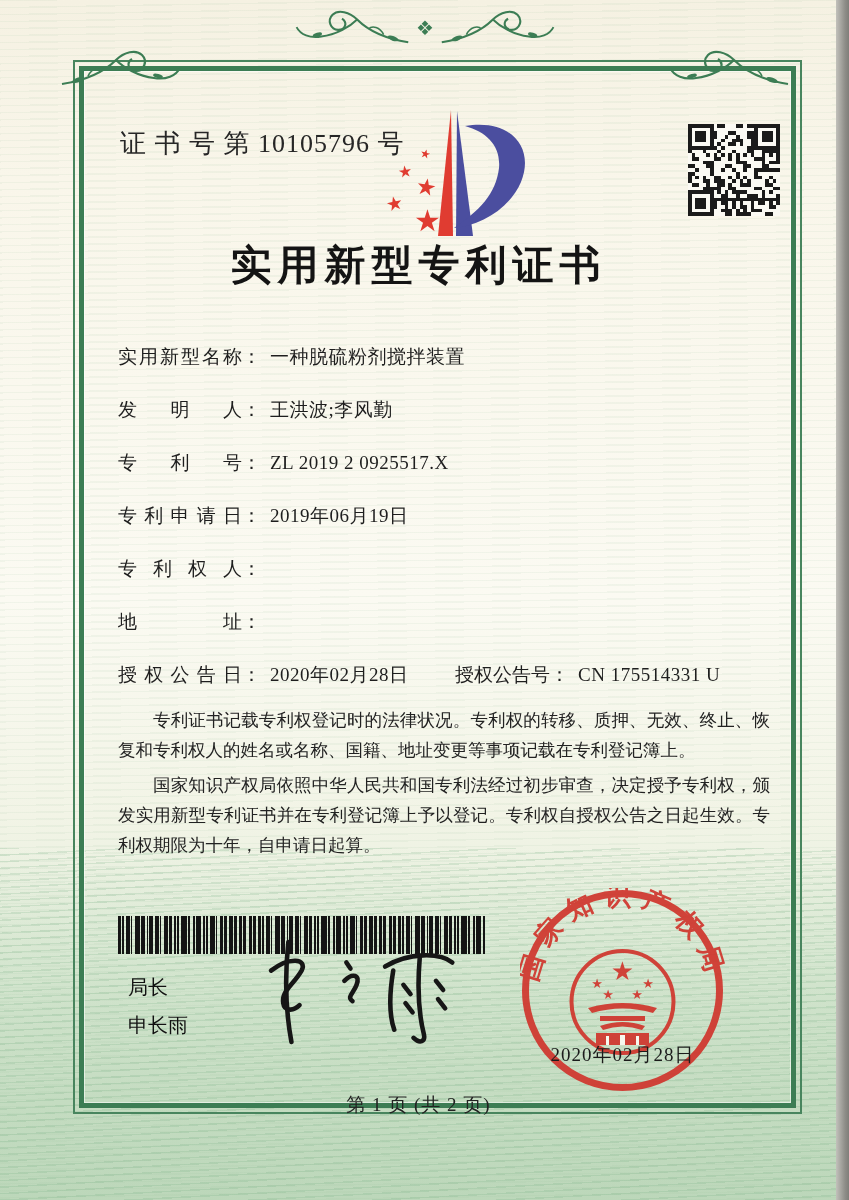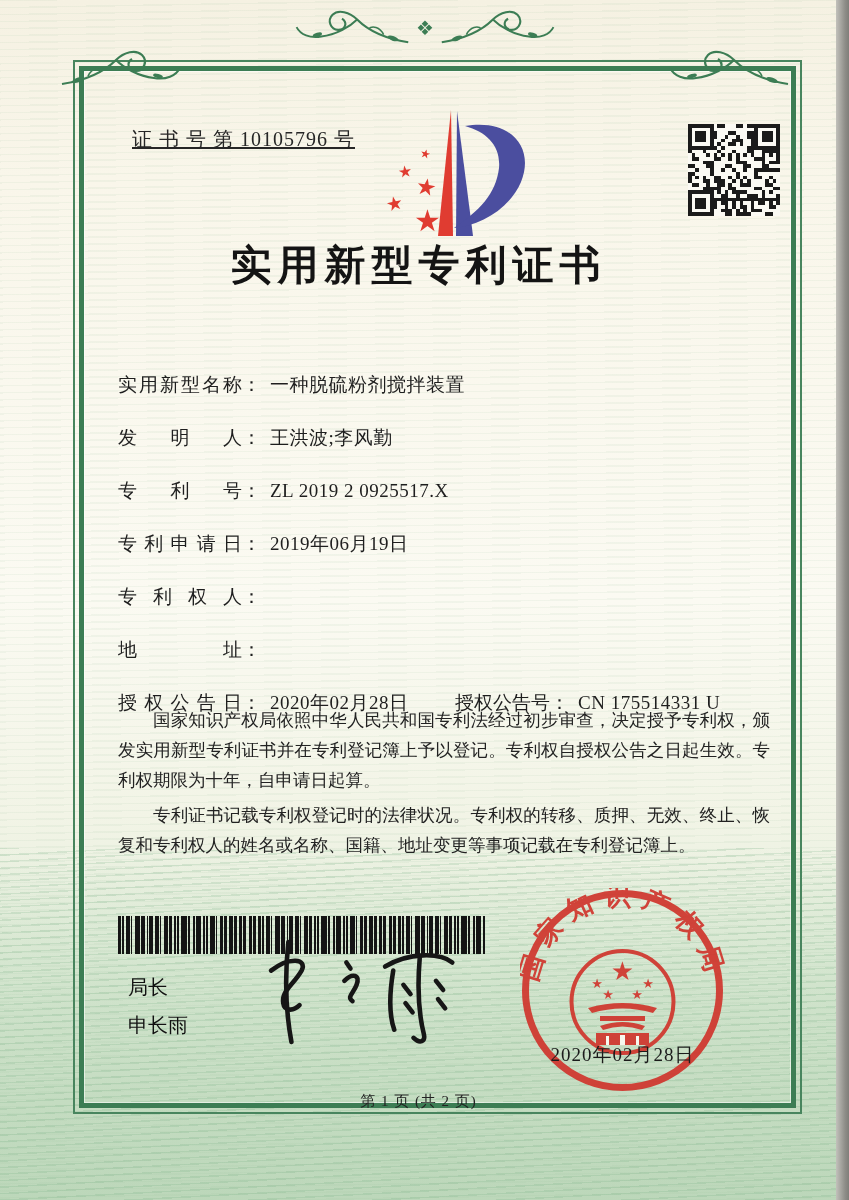--- a/index.html
+++ b/index.html
@@ -15,46 +15,46 @@
   .scan-edge{position:absolute;right:0;top:0;width:13px;height:1200px;z-index:9;
          background:linear-gradient(90deg,#c2c1bb,#8e8d88 70%,#7f7e79);}
   .frame{position:absolute;left:73px;top:60px;width:725px;height:1050px;border:2px solid #48855e;z-index:1;}
   .frame-inner{position:absolute;left:4px;top:4px;right:4px;bottom:4px;border:5px solid #3c7d54;
          box-shadow:inset 0 0 0 1px rgba(255,255,255,.55);}
   .orn{position:absolute;color:#3c7d54;z-index:2;}
   .orn svg{display:block;}
   .orn-right svg,.orn-c-right svg{transform:scaleX(-1);}
   .orn-center{left:289px;top:2px;width:272px;height:52px;display:flex;align-items:center;}
   .orn-center .dia{font-family:"DejaVu Sans",sans-serif;font-size:20px;line-height:1;margin:0 4px;color:#3c7d54;}
-  .cert-no{position:absolute;left:132px;top:126px;font-size:20px;letter-spacing:1px;color:#262626;z-index:3;text-decoration:underline;}
+  .cert-no{position:absolute;left:120px;top:126px;font-size:26px;letter-spacing:1px;color:#262626;z-index:3;}
   .qr{position:absolute;left:688px;top:124px;width:92px;height:92px;z-index:3;background:#fbfaf4;
       display:grid;grid-template-columns:repeat(25,1fr);grid-template-rows:repeat(25,1fr);}
   .qr .b{background:#1b1b1b;}
   .logo{position:absolute;left:352px;top:104px;width:200px;height:138px;z-index:3;}
   .logo .star{position:absolute;font-family:"DejaVu Sans",sans-serif;line-height:1;}
   .title{position:absolute;left:0;top:238px;width:837px;margin:0;text-align:center;
          font-size:41px;font-weight:bold;letter-spacing:6px;color:#141414;z-index:3;}
-  .fields{position:absolute;left:118px;top:372px;width:668px;z-index:3;}
+  .fields{position:absolute;left:118px;top:344px;width:668px;z-index:3;}
   .frow{display:flex;align-items:baseline;height:53px;font-size:19px;color:#1e1e1e;}
   .flabel{display:inline-block;width:124px;text-align:justify;text-align-last:justify;text-justify:inter-character;}
   .colon{margin-right:9px;}
   .fvalue{letter-spacing:.5px;}
   .grant-first{flex:0 0 337px;display:flex;align-items:center;}
   .paras{position:absolute;left:118px;top:705px;width:652px;font-size:17.5px;line-height:30px;
          color:#222;text-align:justify;z-index:3;}
   .paras p{margin:0 0 5px;text-indent:2em;}
   .barcode{position:absolute;left:118px;top:916px;width:370px;height:38px;z-index:3;font-size:0;white-space:nowrap;overflow:hidden;}
   .barcode i{display:inline-block;height:100%;background:#141414;}
   .issuer-title{position:absolute;left:128px;top:974px;font-size:20px;color:#111;z-index:3;}
   .issuer-name{position:absolute;left:128px;top:1012px;font-size:20px;color:#111;z-index:3;}
   .signature{position:absolute;left:240px;top:936px;width:225px;height:112px;z-index:4;}
   .seal{position:absolute;left:520px;top:888px;width:205px;height:205px;z-index:3;opacity:.93;}
   .seal-date{position:absolute;left:520px;top:1042px;width:205px;text-align:center;
              font-size:19px;color:#1b1b1b;letter-spacing:1px;z-index:4;}
-  .page-info{position:absolute;left:0;top:1092px;width:837px;text-align:center;font-size:15px;color:#222;z-index:3;letter-spacing:1px;}
+  .page-info{position:absolute;left:0;top:1092px;width:837px;text-align:center;font-size:19px;color:#222;z-index:3;letter-spacing:1px;}
   .back-note{position:absolute;left:0;top:1156px;width:837px;text-align:center;font-size:15.5px;color:#333;letter-spacing:2px;z-index:3;}
 </style>
 </head>
 <body>
 
 <svg width="0" height="0" style="position:absolute">
   <defs>
     <g id="flourish">
       <path d="M4,40 C30,36 46,28 58,16 C66,8 78,5 84,11 C90,17 86,27 78,27 C70,27 68,19 74,15" stroke="currentColor" fill="none" stroke-width="2.2"></path>
       <path d="M58,16 C66,24 80,32 96,34 C108,36 118,32 122,24" stroke="currentColor" fill="none" stroke-width="2"></path>
@@ -774,22 +774,22 @@
           <span class="colon">：</span>
           <span class="fvalue">2020年02月28日</span>
       </span>
       <span>
         <span>授权公告号</span><span class="colon">：</span><span class="fvalue">CN 175514331 U</span>
       </span>
     </div>
   </div>
 
   <div class="paras">
+    <p>专利证书记载专利权登记时的法律状况。专利权的转移、质押、无效、终止、恢复和专利权人的姓名或名称、国籍、地址变更等事项记载在专利登记簿上。</p>
     <p>国家知识产权局依照中华人民共和国专利法经过初步审查，决定授予专利权，颁发实用新型专利证书并在专利登记簿上予以登记。专利权自授权公告之日起生效。专利权期限为十年，自申请日起算。</p>
-    <p>专利证书记载专利权登记时的法律状况。专利权的转移、质押、无效、终止、恢复和专利权人的姓名或名称、国籍、地址变更等事项记载在专利登记簿上。</p>
   </div>
 
   <div class="barcode" id="barcode"><i style="width: 3px; margin-right: 1px;"></i><i style="width: 2px; margin-right: 2px;"></i><i style="width: 4px; margin-right: 1px;"></i><i style="width: 1px; margin-right: 3px;"></i><i style="width: 5px; margin-right: 1px;"></i><i style="width: 4px; margin-right: 2px;"></i><i style="width: 1px; margin-right: 1px;"></i><i style="width: 4px; margin-right: 2px;"></i><i style="width: 4px; margin-right: 1px;"></i><i style="width: 1px; margin-right: 3px;"></i><i style="width: 4px; margin-right: 1px;"></i><i style="width: 3px; margin-right: 2px;"></i><i style="width: 2px; margin-right: 1px;"></i><i style="width: 2px; margin-right: 2px;"></i><i style="width: 6px; margin-right: 1px;"></i><i style="width: 2px; margin-right: 3px;"></i><i style="width: 2px; margin-right: 1px;"></i><i style="width: 5px; margin-right: 2px;"></i><i style="width: 2px; margin-right: 1px;"></i><i style="width: 2px; margin-right: 2px;"></i><i style="width: 5px; margin-right: 1px;"></i><i style="width: 1px; margin-right: 3px;"></i><i style="width: 3px; margin-right: 1px;"></i><i style="width: 3px; margin-right: 2px;"></i><i style="width: 4px; margin-right: 1px;"></i><i style="width: 3px; margin-right: 2px;"></i><i style="width: 3px; margin-right: 1px;"></i><i style="width: 3px; margin-right: 3px;"></i><i style="width: 3px; margin-right: 1px;"></i><i style="width: 3px; margin-right: 2px;"></i><i style="width: 3px; margin-right: 1px;"></i><i style="width: 2px; margin-right: 2px;"></i><i style="width: 4px; margin-right: 1px;"></i><i style="width: 1px; margin-right: 3px;"></i><i style="width: 5px; margin-right: 1px;"></i><i style="width: 4px; margin-right: 2px;"></i><i style="width: 1px; margin-right: 1px;"></i><i style="width: 4px; margin-right: 2px;"></i><i style="width: 4px; margin-right: 1px;"></i><i style="width: 1px; margin-right: 3px;"></i><i style="width: 4px; margin-right: 1px;"></i><i style="width: 3px; margin-right: 2px;"></i><i style="width: 2px; margin-right: 1px;"></i><i style="width: 2px; margin-right: 2px;"></i><i style="width: 6px; margin-right: 1px;"></i><i style="width: 2px; margin-right: 3px;"></i><i style="width: 2px; margin-right: 1px;"></i><i style="width: 5px; margin-right: 2px;"></i><i style="width: 2px; margin-right: 1px;"></i><i style="width: 2px; margin-right: 2px;"></i><i style="width: 5px; margin-right: 1px;"></i><i style="width: 1px; margin-right: 3px;"></i><i style="width: 3px; margin-right: 1px;"></i><i style="width: 3px; margin-right: 2px;"></i><i style="width: 4px; margin-right: 1px;"></i><i style="width: 3px; margin-right: 2px;"></i><i style="width: 3px; margin-right: 1px;"></i><i style="width: 3px; margin-right: 3px;"></i><i style="width: 3px; margin-right: 1px;"></i><i style="width: 3px; margin-right: 2px;"></i><i style="width: 3px; margin-right: 1px;"></i><i style="width: 2px; margin-right: 2px;"></i><i style="width: 4px; margin-right: 1px;"></i><i style="width: 1px; margin-right: 3px;"></i><i style="width: 5px; margin-right: 1px;"></i><i style="width: 4px; margin-right: 2px;"></i><i style="width: 1px; margin-right: 1px;"></i><i style="width: 4px; margin-right: 2px;"></i><i style="width: 4px; margin-right: 1px;"></i><i style="width: 1px; margin-right: 3px;"></i><i style="width: 4px; margin-right: 1px;"></i><i style="width: 3px; margin-right: 2px;"></i><i style="width: 2px; margin-right: 1px;"></i><i style="width: 2px; margin-right: 2px;"></i><i style="width: 6px; margin-right: 1px;"></i><i style="width: 2px; margin-right: 3px;"></i><i style="width: 2px; margin-right: 1px;"></i><i style="width: 5px; margin-right: 2px;"></i><i style="width: 2px; margin-right: 1px;"></i></div>
 
   <div class="issuer-title">局长</div>
   <div class="issuer-name">申长雨</div>
 
   <svg class="signature" viewBox="0 0 220 110" fill="none" stroke="#161616" stroke-width="4.5" stroke-linecap="round">
     <path d="M30,34 C48,20 66,22 60,34 C52,48 40,54 42,66 C43,74 52,74 58,68"></path>
     <path d="M47,6 C44,34 43,66 50,104"></path>

